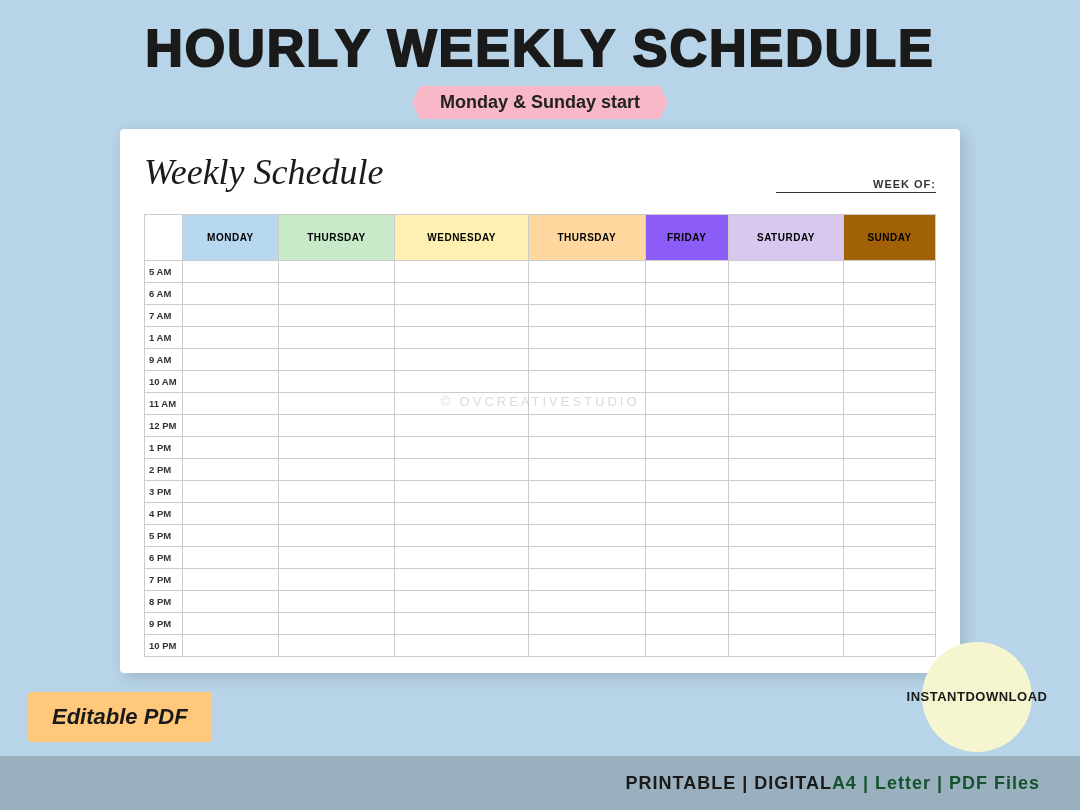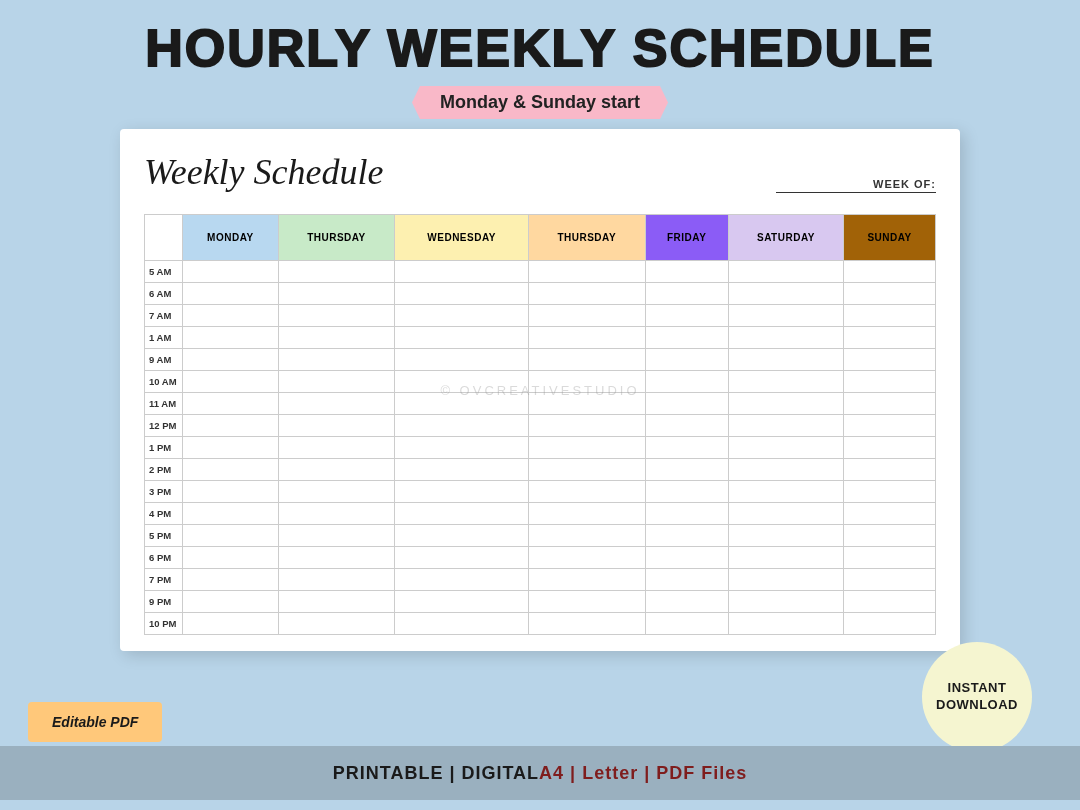--- a/index.html
+++ b/index.html
@@ -137,70 +137,69 @@
       color: rgba(150,150,150,0.35);
       letter-spacing: 3px;
       pointer-events: none;
       white-space: nowrap;
       font-weight: 400;
     }
 
     
     .bottom-bar {
       position: absolute;
-      bottom: 10px;
+      bottom: 0;
       left: 0;
       right: 0;
       height: 54px;
       background-color: #9ab0bf;
       display: flex;
-      justify-content: center;
+      justify-content: flex-end;
       align-items: center;
       padding: 0 40px;
     }
 
     .bottom-left {
       font-size: 18px;
       font-weight: 700;
       color: #1a1a1a;
       letter-spacing: 1px;
     }
 
     .bottom-right {
       font-size: 18px;
       font-weight: 700;
-      color: #7f1d1d;
+      color: #14532d;
       letter-spacing: 1px;
     }
 
     
     .badge-pdf {
       position: absolute;
       bottom: 68px;
       left: 28px;
       background-color: #ffc87a;
       padding: 12px 24px;
       border-radius: 4px;
-      font-size: 14px;
+      font-size: 22px;
       font-weight: 900;
       color: #1a1a1a;
       font-style: italic;
       font-family: 'Arial Black', Arial, sans-serif;
     }
 
     .badge-download {
       position: absolute;
       bottom: 58px;
       right: 48px;
       background-color: #f5f5d0;
       border-radius: 50%;
       width: 110px;
       height: 110px;
       display: flex;
-      flex-direction: column;
       align-items: center;
       justify-content: center;
       font-size: 13px;
       font-weight: 900;
       color: #1a1a1a;
       text-align: center;
       line-height: 1.3;
       letter-spacing: 0.5px;
       text-transform: uppercase;
       font-family: 'Arial Black', Arial, sans-serif;
@@ -383,20 +382,30 @@
           <td class="time-cell">7 PM</td>
           <td class="day-cell"></td>
           <td class="day-cell"></td>
           <td class="day-cell"></td>
           <td class="day-cell"></td>
           <td class="day-cell"></td>
           <td class="day-cell"></td>
           <td class="day-cell"></td>
         </tr>
         <tr>
+          <td class="time-cell">8 PM</td>
+          <td class="day-cell"></td>
+          <td class="day-cell"></td>
+          <td class="day-cell"></td>
+          <td class="day-cell"></td>
+          <td class="day-cell"></td>
+          <td class="day-cell"></td>
+          <td class="day-cell"></td>
+        </tr>
+        <tr>
           <td class="time-cell">9 PM</td>
           <td class="day-cell"></td>
           <td class="day-cell"></td>
           <td class="day-cell"></td>
           <td class="day-cell"></td>
           <td class="day-cell"></td>
           <td class="day-cell"></td>
           <td class="day-cell"></td>
         </tr>
         <tr>

